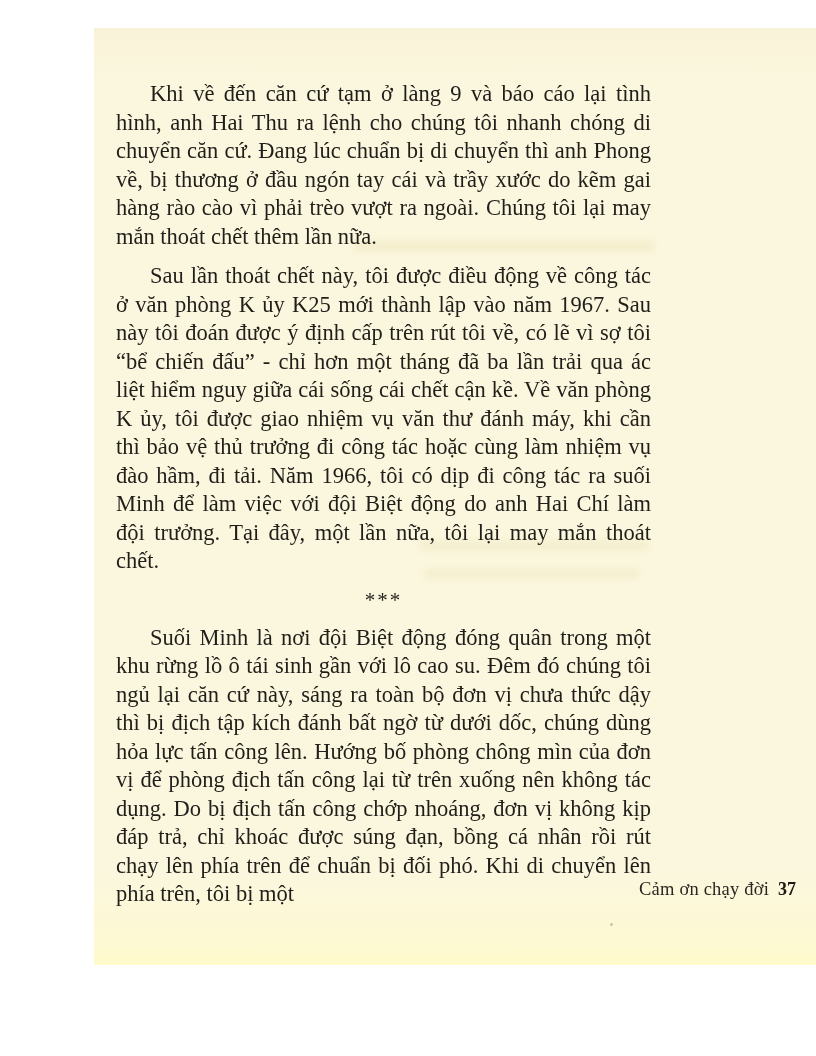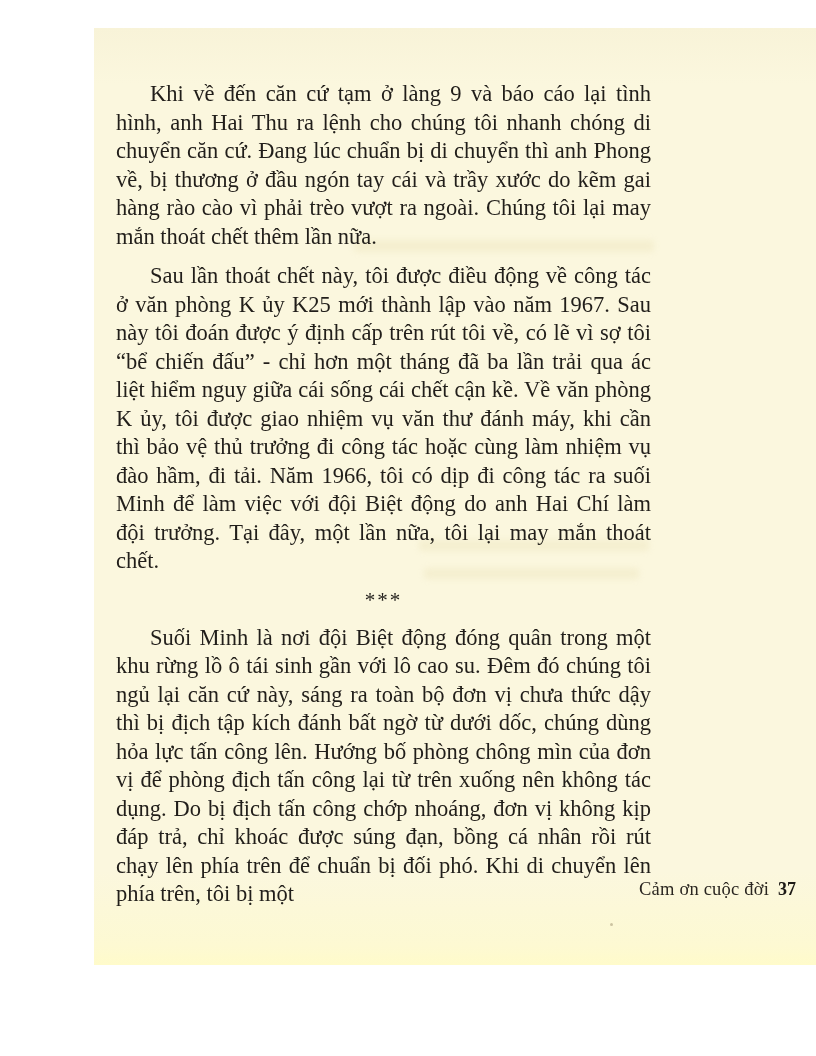--- a/index.html
+++ b/index.html
@@ -115,18 +115,18 @@
     <p>Khi về đến căn cứ tạm ở làng 9 và báo cáo lại tình hình, anh Hai Thu ra lệnh cho chúng tôi nhanh chóng di chuyển căn cứ. Đang lúc chuẩn bị di chuyển thì anh Phong về, bị thương ở đầu ngón tay cái và trầy xước do kẽm gai hàng rào cào vì phải trèo vượt ra ngoài. Chúng tôi lại may mắn thoát chết thêm lần nữa.</p>
 
     <p>Sau lần thoát chết này, tôi được điều động về công tác ở văn phòng K ủy K25 mới thành lập vào năm 1967. Sau này tôi đoán được ý định cấp trên rút tôi về, có lẽ vì sợ tôi “bể chiến đấu” - chỉ hơn một tháng đã ba lần trải qua ác liệt hiểm nguy giữa cái sống cái chết cận kề. Về văn phòng K ủy, tôi được giao nhiệm vụ văn thư đánh máy, khi cần thì bảo vệ thủ trưởng đi công tác hoặc cùng làm nhiệm vụ đào hầm, đi tải. Năm 1966, tôi có dịp đi công tác ra suối Minh để làm việc với đội Biệt động do anh Hai Chí làm đội trưởng. Tại đây, một lần nữa, tôi lại may mắn thoát chết.</p>
 
     <p class="separator">***</p>
 
     <p>Suối Minh là nơi đội Biệt động đóng quân trong một khu rừng lồ ô tái sinh gần với lô cao su. Đêm đó chúng tôi ngủ lại căn cứ này, sáng ra toàn bộ đơn vị chưa thức dậy thì bị địch tập kích đánh bất ngờ từ dưới dốc, chúng dùng hỏa lực tấn công lên. Hướng bố phòng chông mìn của đơn vị để phòng địch tấn công lại từ trên xuống nên không tác dụng. Do bị địch tấn công chớp nhoáng, đơn vị không kịp đáp trả, chỉ khoác được súng đạn, bồng cá nhân rồi rút chạy lên phía trên để chuẩn bị đối phó. Khi di chuyển lên phía trên, tôi bị một</p>
   </div>
 
   <div class="footer">
-    <span class="running-title">Cảm ơn cuộc đời</span><span class="page-num">37</span>
+    <span class="running-title">Cảm ơn chạy đời</span><span class="page-num">37</span>
   </div>
 
   <div class="speck"></div>
 
 </div>
 
 </body></html>

